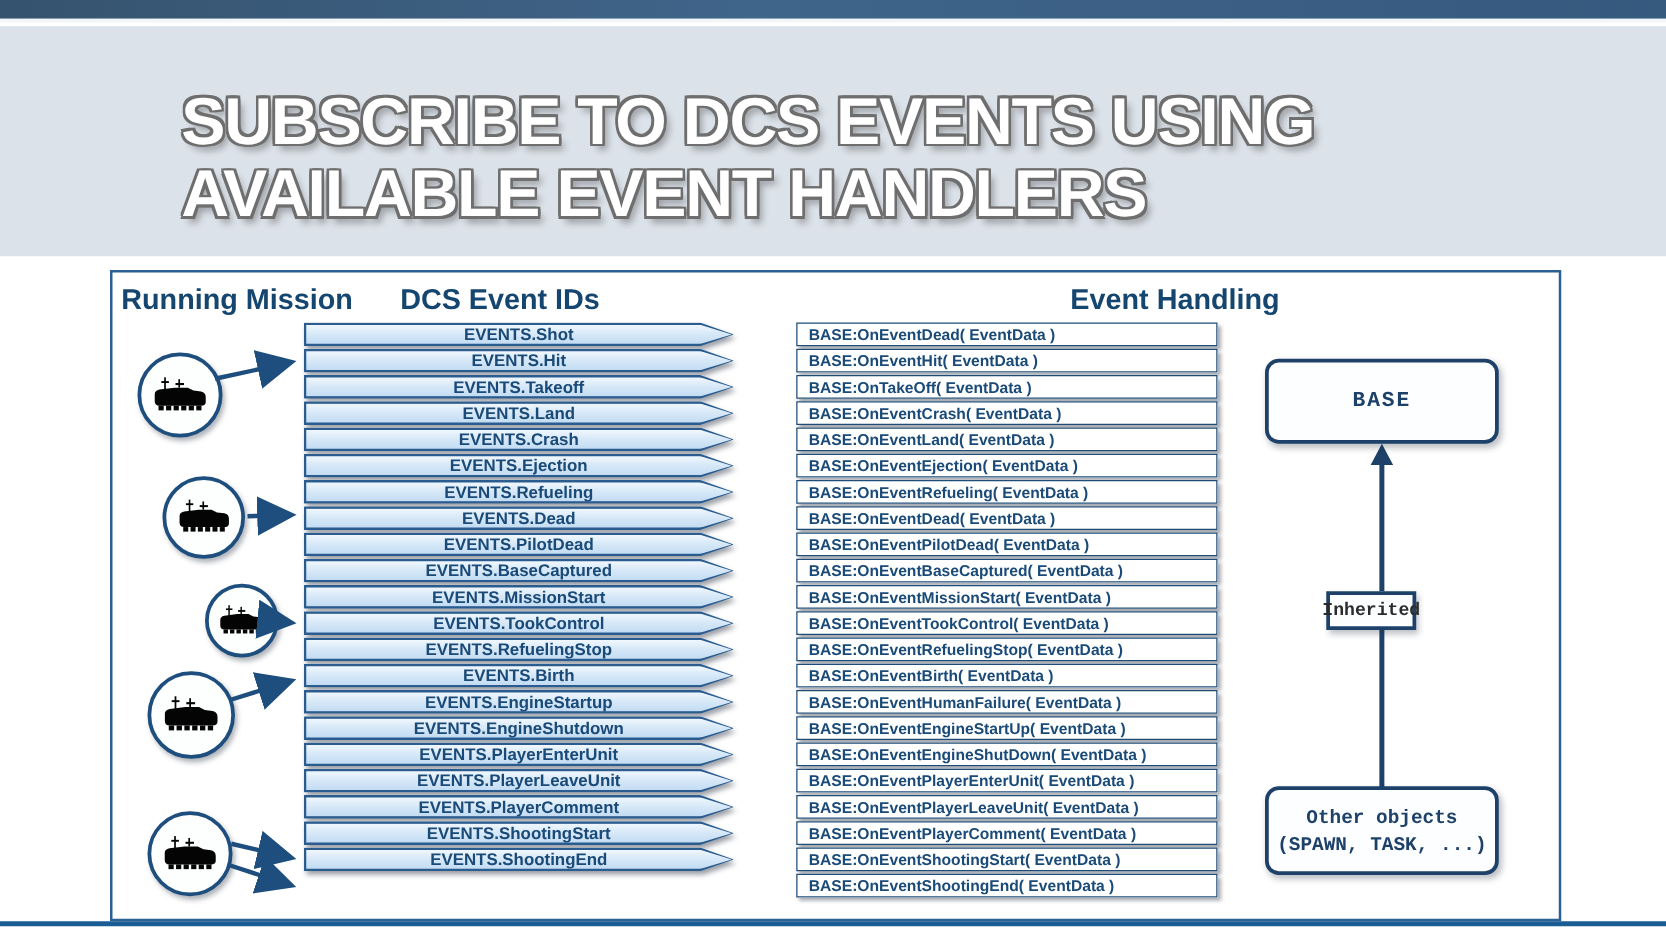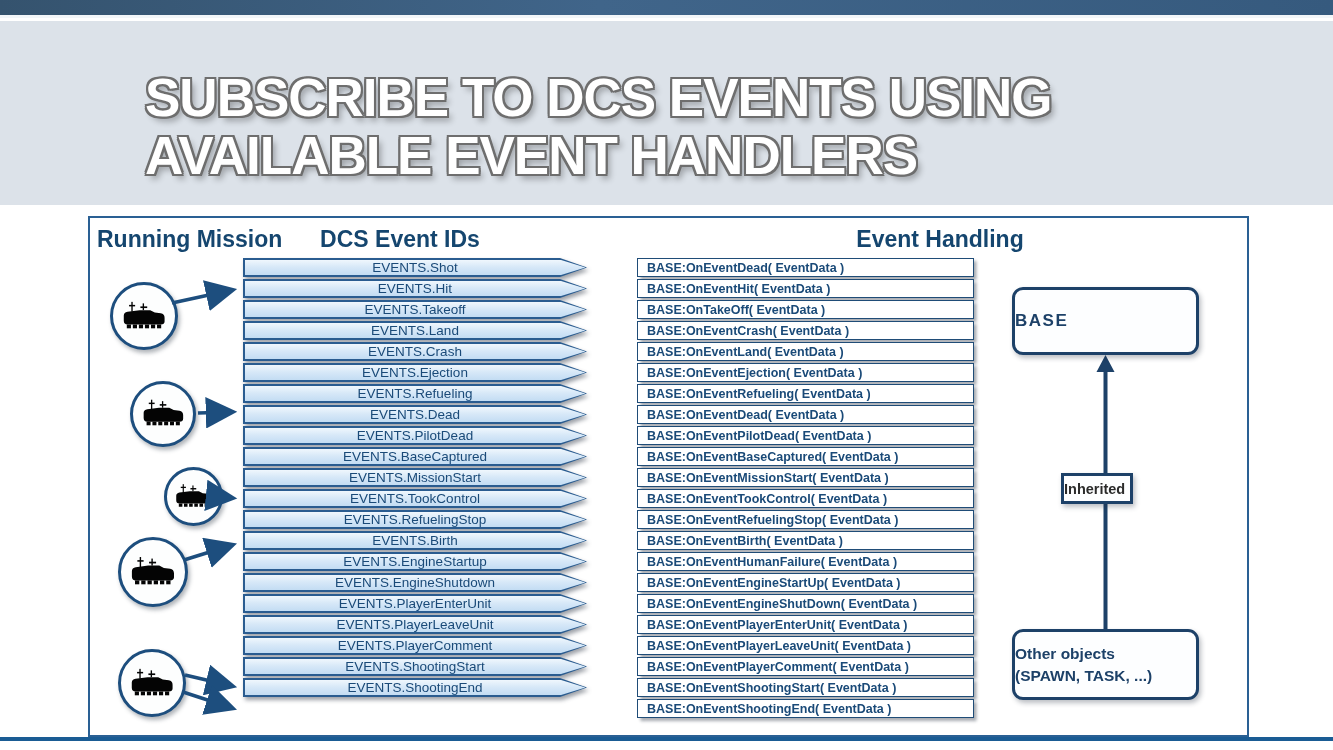--- a/index.html
+++ b/index.html
@@ -45,36 +45,36 @@
   .col-ids      { left:243px; top:258px; width:344px; }
   .col-handlers { left:637px; top:258px; width:337px; }
 
   .id-row-wrap { position:relative; height:19px; filter:drop-shadow(2.5px 3px 2px rgba(35,45,60,0.45)); }
   .id-row { position:absolute; inset:0; background:#2a5c90;
     clip-path:polygon(0 0, calc(100% - 27px) 0, 100% 50%, calc(100% - 27px) 100%, 0 100%); }
   .id-row-inner { position:absolute; inset:1.6px;
     background:linear-gradient(180deg,#f0f7fd 0%,#d8e9f8 45%,#c3dcf3 100%);
     clip-path:polygon(0 0, calc(100% - 26px) 0, 100% 50%, calc(100% - 26px) 100%, 0 100%);
     display:flex; align-items:center; justify-content:center; padding-right:24px; }
-  .id-row-label { font-size:13.5px; font-weight:normal; color:#1a4a78; white-space:nowrap;margin-left:24px; }
+  .id-row-label { font-size:13.5px; font-weight:bold; color:#1a4a78; white-space:nowrap;margin-left:24px; }
 
   .handler-row { height:19px; background:rgba(255,255,255,0.97); border:1.8px solid #1f4c77;
     box-shadow:2.5px 3px 3px rgba(35,45,60,0.4); display:flex; align-items:center; padding-left:9px; }
   .handler-label { font-size:12.5px; font-weight:bold; color:#1a4a78; white-space:nowrap; }
 
   .unit-circle { position:absolute; border-radius:50%; background:#fdfefe; border:3.5px solid #1d4e7e;
     box-shadow:2px 3px 4px rgba(30,40,55,0.35); z-index:2;
     display:flex; align-items:center; justify-content:center; }
   .unit-circle svg { width:78%; height:62%; }
 
   .connectors { position:absolute; left:0; top:0; width:1333px; height:750px; z-index:3; pointer-events:none; }
 
   .side-box { position:absolute; background:#fdfeff; border:3px solid #1d4168; z-index:4;
-    display:flex; flex-direction:column; justify-content:center;
-    box-shadow:2px 3px 5px rgba(30,40,55,0.3); }
+    display:flex; flex-direction:column; align-items:center; justify-content:center;
+    box-shadow:2px 3px 5px rgba(30,40,55,0.3);font-family:Liberation Mono, monospace; }
   .base-box { left:1012px; top:287px; width:187px; height:68px; border-radius:11px; }
   .base-box .lbl { font-size:17px; font-weight:bold; letter-spacing:1.5px; color:#1d4168; }
   .inherited-box { left:1061px; top:473px; width:72px; height:31px; border-width:3px; }
   .inherited-box .lbl { font-size:14.5px; font-weight:bold; color:#2b2b2b; }
   .other-box { left:1012px; top:629px; width:187px; height:71px; border-radius:11px; }
   .other-box .lbl { font-size:15.5px; font-weight:bold; color:#1d4168; line-height:22px; }
 
   .bottom-line { position:absolute; left:0; top:737px; width:100%; height:3.5px; background:#1a5c94; z-index:5; }
 </style>
 </head>

